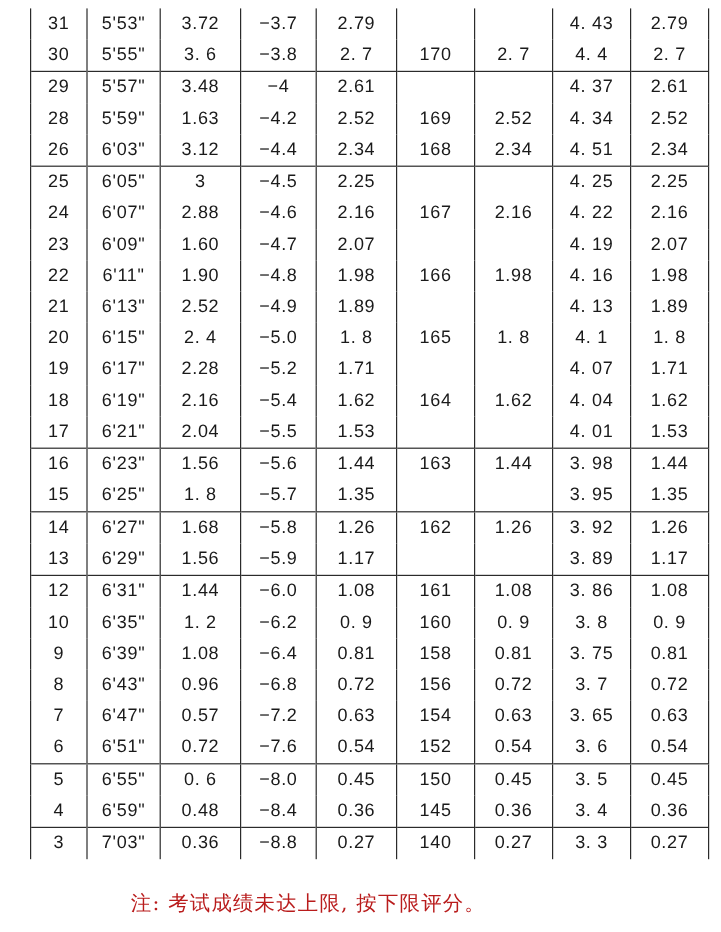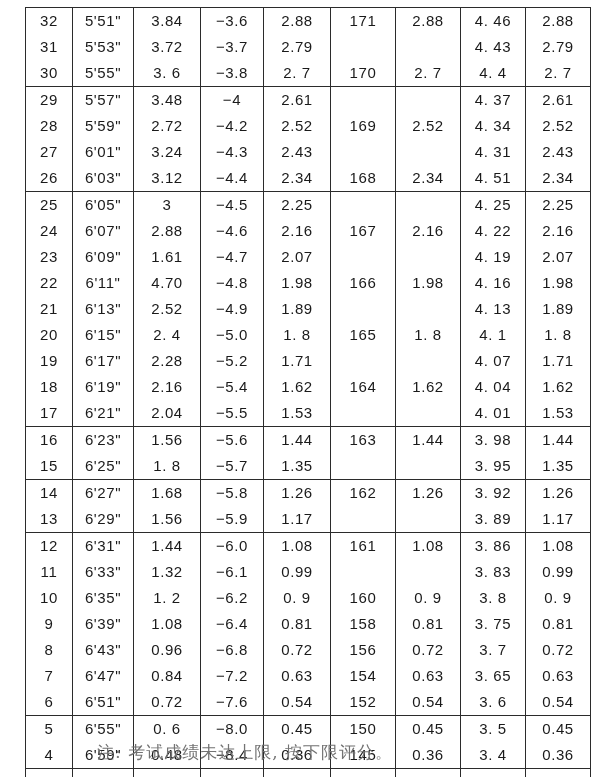--- a/index.html
+++ b/index.html
@@ -61,58 +61,47 @@
   col.c2 { width: 67px; }
   col.c3 { width: 63px; }
   col.c4 { width: 67px; }
   col.c5 { width: 65px; }
   col.c6 { width: 65px; }
   col.c7 { width: 65px; }
   col.c8 { width: 65px; }
 
   #footnote {
     position: absolute;
-    left: 4px;
+    left: 16px;
     top: 741px;
     width: 482px;
     text-align: center;
     font-family: "DejaVu Serif", "Liberation Serif", serif;
     font-size: 17px;
-    color: #737373;
+    color: #b91c1c;
     letter-spacing: 1px;
   }
 </style>
 </head>
 <body>
 
 <div id="score-table-wrap">
   <table id="score-table">
     <colgroup>
       <col class="c0">
         <col class="c1">
         <col class="c2">
         <col class="c3">
         <col class="c4">
       <col class="c5">
         <col class="c6">
         <col class="c7">
         <col class="c8">
     </colgroup>
     <tbody id="score-table-body">
-        <tr class="group-start">
-          <td>32</td>
-          <td>5'51"</td>
-          <td>3.84</td>
-          <td>−3.6</td>
-          <td>2.88</td>
-          <td>171</td>
-          <td>2.88</td>
-          <td>4. 46</td>
-          <td class="last-col">2.88</td>
-        </tr>
         <tr>
           <td>31</td>
           <td>5'53"</td>
           <td>3.72</td>
           <td>−3.7</td>
           <td>2.79</td>
           <td></td>
           <td></td>
           <td>4. 43</td>
           <td class="last-col">2.79</td>
@@ -135,38 +124,27 @@
           <td>−4</td>
           <td>2.61</td>
           <td></td>
           <td></td>
           <td>4. 37</td>
           <td class="last-col">2.61</td>
         </tr>
         <tr>
           <td>28</td>
           <td>5'59"</td>
-          <td>2.72</td>
+          <td>1.63</td>
           <td>−4.2</td>
           <td>2.52</td>
           <td>169</td>
           <td>2.52</td>
           <td>4. 34</td>
           <td class="last-col">2.52</td>
-        </tr>
-        <tr>
-          <td>27</td>
-          <td>6'01"</td>
-          <td>3.24</td>
-          <td>−4.3</td>
-          <td>2.43</td>
-          <td></td>
-          <td></td>
-          <td>4. 31</td>
-          <td class="last-col">2.43</td>
         </tr>
         <tr>
           <td>26</td>
           <td>6'03"</td>
           <td>3.12</td>
           <td>−4.4</td>
           <td>2.34</td>
           <td>168</td>
           <td>2.34</td>
           <td>4. 51</td>
@@ -190,32 +168,32 @@
           <td>−4.6</td>
           <td>2.16</td>
           <td>167</td>
           <td>2.16</td>
           <td>4. 22</td>
           <td class="last-col">2.16</td>
         </tr>
         <tr>
           <td>23</td>
           <td>6'09"</td>
-          <td>1.61</td>
+          <td>1.60</td>
           <td>−4.7</td>
           <td>2.07</td>
           <td></td>
           <td></td>
           <td>4. 19</td>
           <td class="last-col">2.07</td>
         </tr>
         <tr>
           <td>22</td>
           <td>6'11"</td>
-          <td>4.70</td>
+          <td>1.90</td>
           <td>−4.8</td>
           <td>1.98</td>
           <td>166</td>
           <td>1.98</td>
           <td>4. 16</td>
           <td class="last-col">1.98</td>
         </tr>
         <tr>
           <td>21</td>
           <td>6'13"</td>
@@ -320,31 +298,20 @@
           <td>6'31"</td>
           <td>1.44</td>
           <td>−6.0</td>
           <td>1.08</td>
           <td>161</td>
           <td>1.08</td>
           <td>3. 86</td>
           <td class="last-col">1.08</td>
         </tr>
         <tr>
-          <td>11</td>
-          <td>6'33"</td>
-          <td>1.32</td>
-          <td>−6.1</td>
-          <td>0.99</td>
-          <td></td>
-          <td></td>
-          <td>3. 83</td>
-          <td class="last-col">0.99</td>
-        </tr>
-        <tr>
           <td>10</td>
           <td>6'35"</td>
           <td>1. 2</td>
           <td>−6.2</td>
           <td>0. 9</td>
           <td>160</td>
           <td>0. 9</td>
           <td>3. 8</td>
           <td class="last-col">0. 9</td>
         </tr>
@@ -366,21 +333,21 @@
           <td>−6.8</td>
           <td>0.72</td>
           <td>156</td>
           <td>0.72</td>
           <td>3. 7</td>
           <td class="last-col">0.72</td>
         </tr>
         <tr>
           <td>7</td>
           <td>6'47"</td>
-          <td>0.84</td>
+          <td>0.57</td>
           <td>−7.2</td>
           <td>0.63</td>
           <td>154</td>
           <td>0.63</td>
           <td>3. 65</td>
           <td class="last-col">0.63</td>
         </tr>
         <tr>
           <td>6</td>
           <td>6'51"</td>

